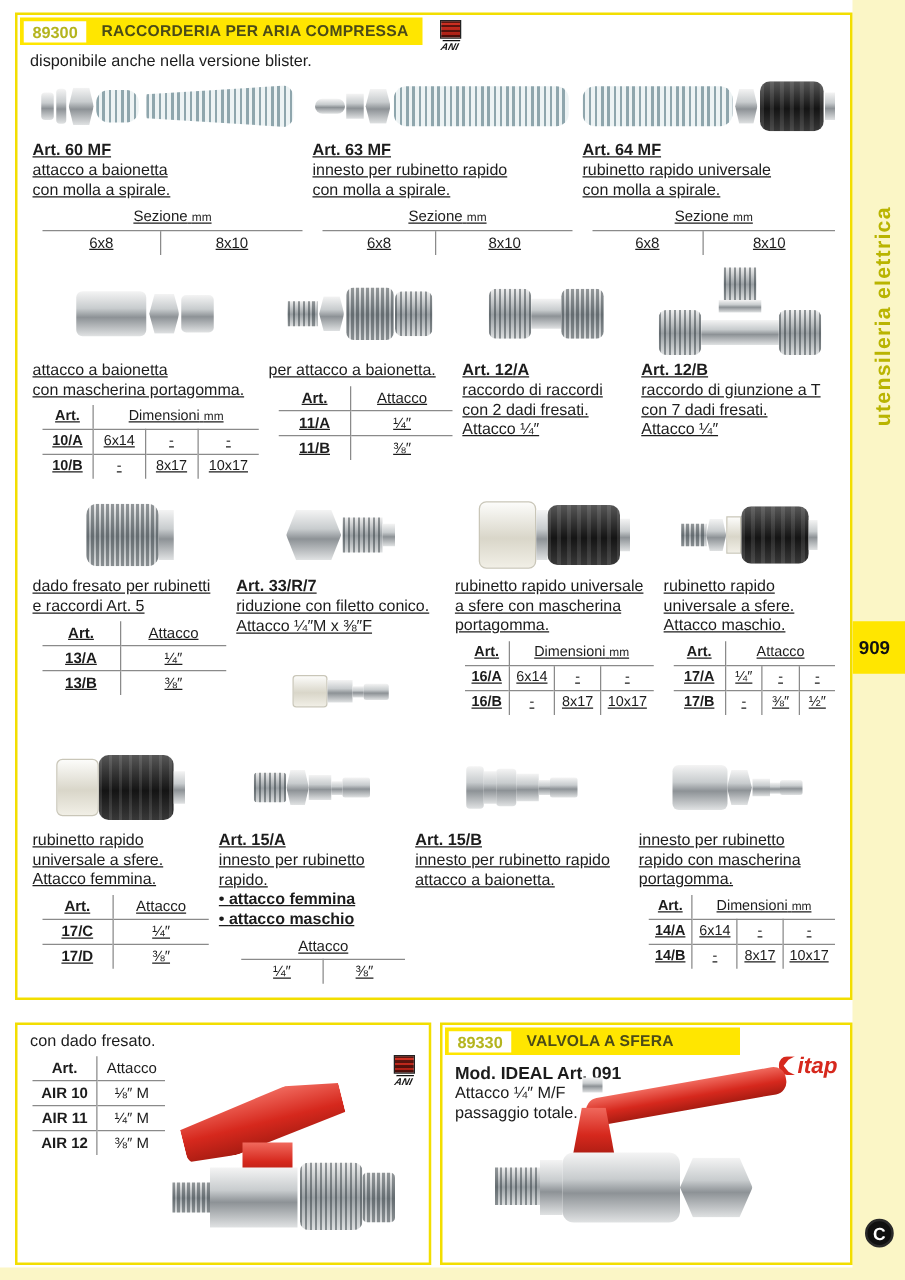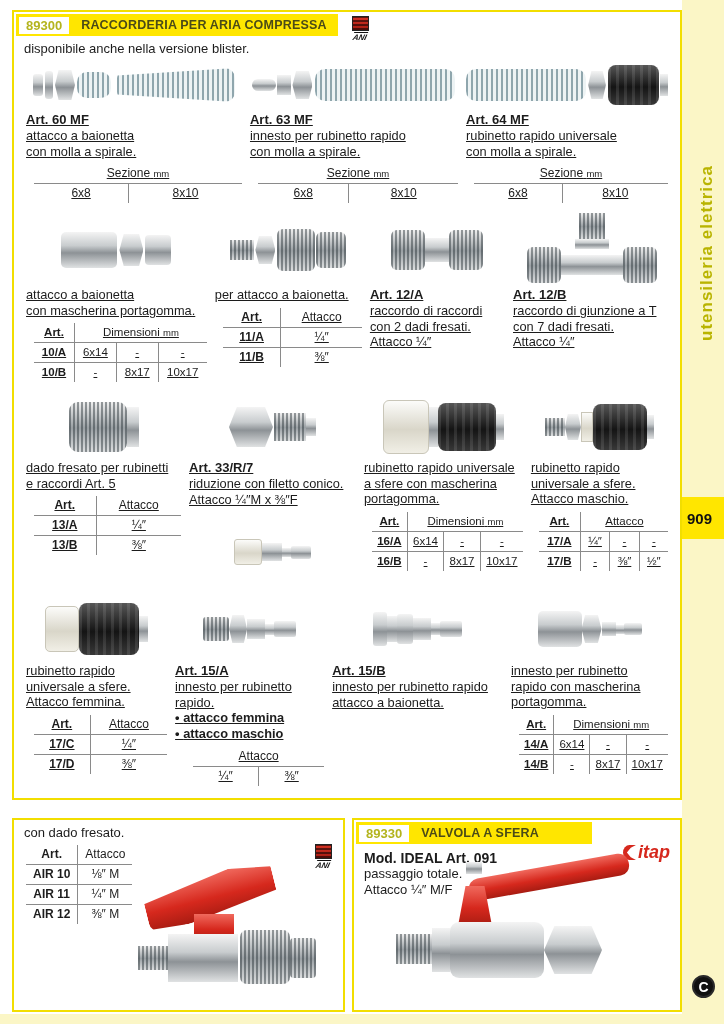--- a/index.html
+++ b/index.html
@@ -517,22 +517,22 @@
   <div id="panel3" class="panel">
     <div class="band">
       <span class="codebox">89330</span>
       <span class="bandtitle">VALVOLA A SFERA</span>
     </div>
     <div class="itap" style="position:absolute;right:10px;top:22px">
       <span class="itap-c"></span>
       <span>itap</span>
     </div>
     <div class="art" style="margin:6px 0 0 10px;font-size:14px">Mod. IDEAL Art. 091</div>
+    <div class="dsc" style="margin-left:10px;font-size:13px">Attacco ¼″ M/F</div>
     <div class="dsc" style="margin-left:10px;font-size:13px">passaggio totale.</div>
-    <div class="dsc" style="margin-left:10px;font-size:13px">Attacco ¼″ M/F</div>
     <div style="position:absolute;left:42px;top:38px;width:250px;height:150px">
       <div class="m" style="position:absolute;left:70px;top:4px;width:16px;height:12px"></div>
       <div class="red" style="position:absolute;left:72px;top:8px;width:162px;height:22px;border-radius:10px;transform:rotate(-10deg)"></div>
       <div class="red" style="position:absolute;left:62px;top:28px;width:34px;height:40px;clip-path:polygon(0 100%,22% 0,78% 0,100% 100%)"></div>
       <div class="mk" style="position:absolute;left:0px;top:76px;width:36px;height:30px"></div>
       <div class="m" style="position:absolute;left:36px;top:70px;width:18px;height:44px"></div>
       <div class="m" style="position:absolute;left:54px;top:64px;width:94px;height:56px;border-radius:9px"></div>
       <div class="m hex" style="position:absolute;left:148px;top:68px;width:58px;height:48px"></div>
     </div>
   </div>

